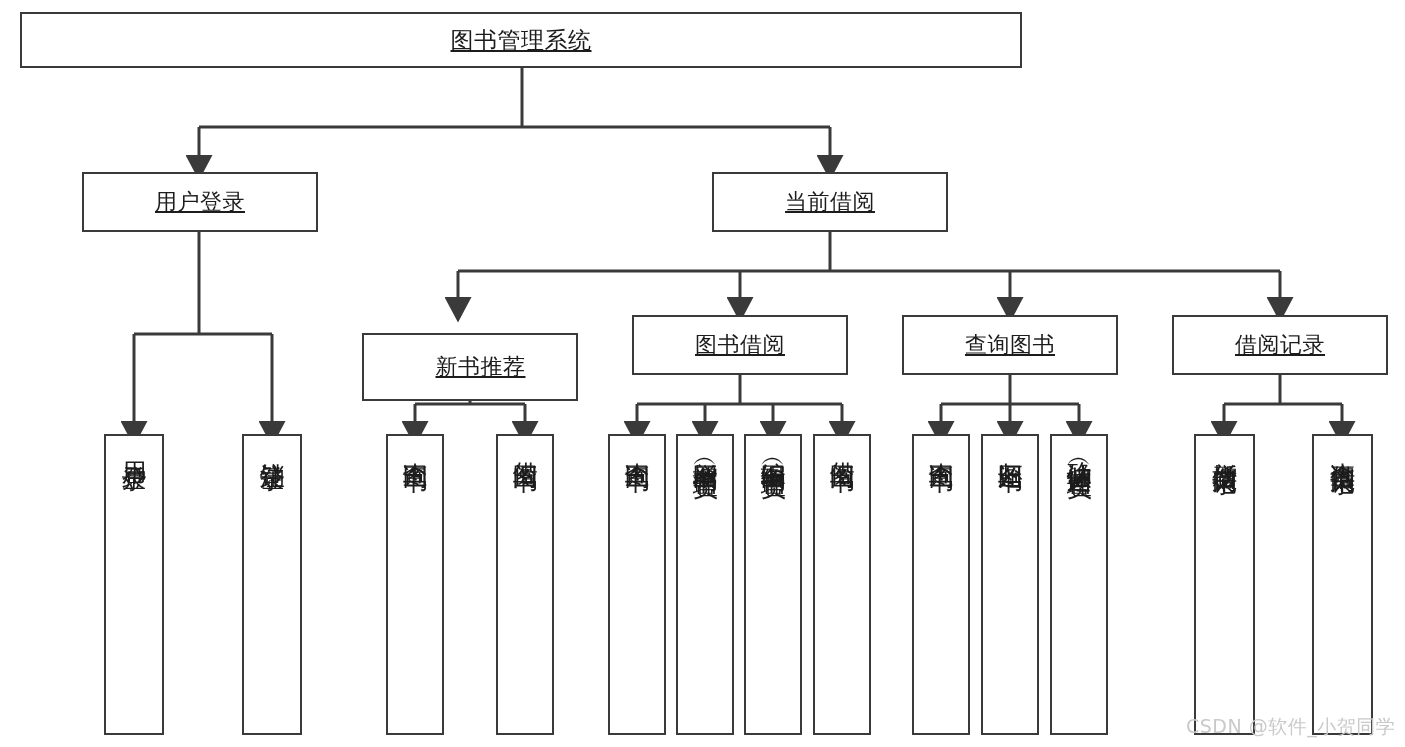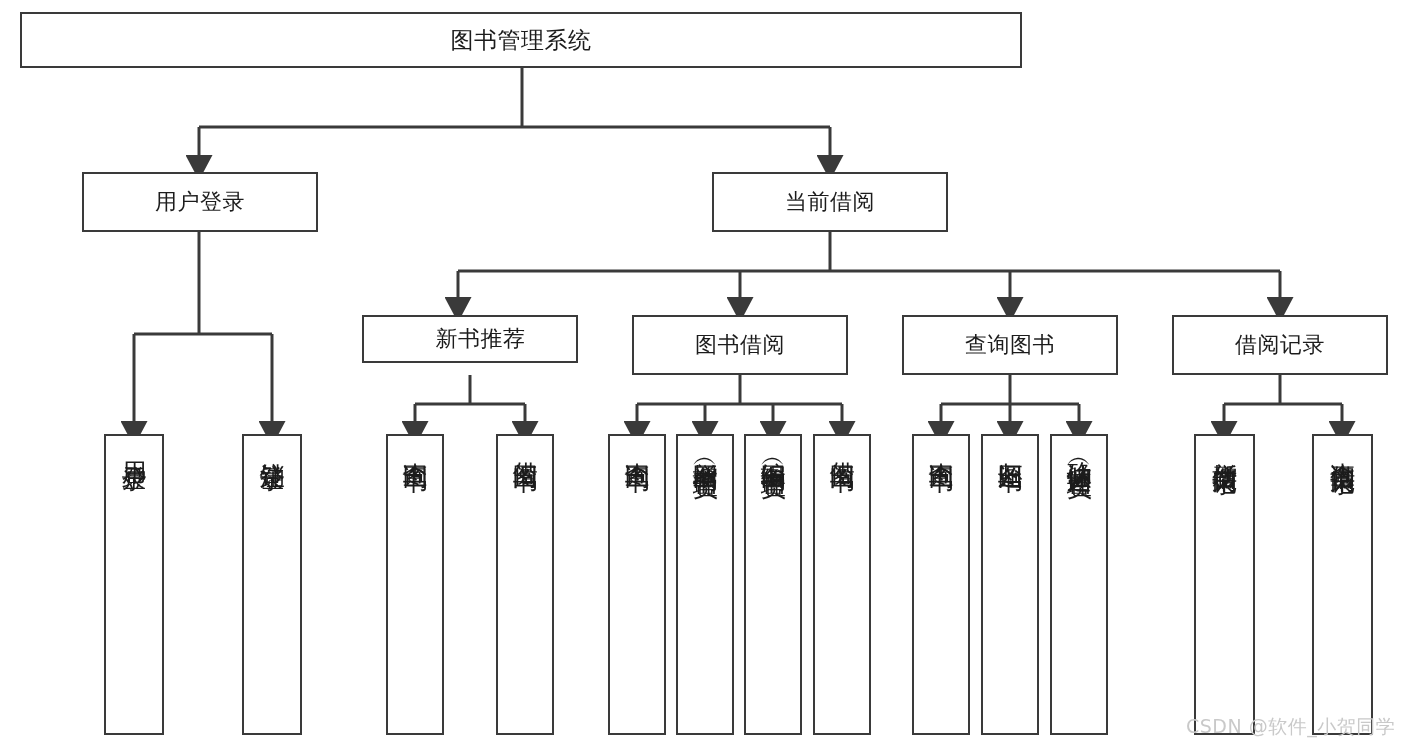--- a/index.html
+++ b/index.html
@@ -38,20 +38,21 @@
   .node .lbl {
     display: block;
     line-height: 1.15;
     letter-spacing: 0.5px;
     color: #1c1c1c;
   }
   .node.horizontal .lbl {
     writing-mode: horizontal-tb;
     font-size: 22px;
     text-align: center;
+    text-decoration: underline;
   }
   .node.root .lbl { font-size: 23px; }
   .node.vertical {
     align-items: flex-start;
     justify-content: center;
     padding-top: 6px;
   }
   .node.vertical .lbl {
     writing-mode: vertical-rl;
     text-orientation: upright;
@@ -131,21 +132,21 @@
   </div>
 
   <div class="node horizontal" style="left:82px; top:172px; width:236px; height:60px;">
     <span class="lbl">用户登录</span>
   </div>
 
   <div class="node horizontal" style="left:712px; top:172px; width:236px; height:60px;">
     <span class="lbl">当前借阅</span>
   </div>
 
-  <div class="node horizontal" style="left:362px; top:315px; width:216px; height:48px;padding-left:21px;">
+  <div class="node horizontal" style="left:362px; top:333px; width:216px; height:68px;padding-left:21px;">
     <span class="lbl">新书推荐</span>
   </div>
 
   <div class="node horizontal" style="left:632px; top:315px; width:216px; height:60px;">
     <span class="lbl">图书借阅</span>
   </div>
 
   <div class="node horizontal" style="left:902px; top:315px; width:216px; height:60px;">
     <span class="lbl">查询图书</span>
   </div>

